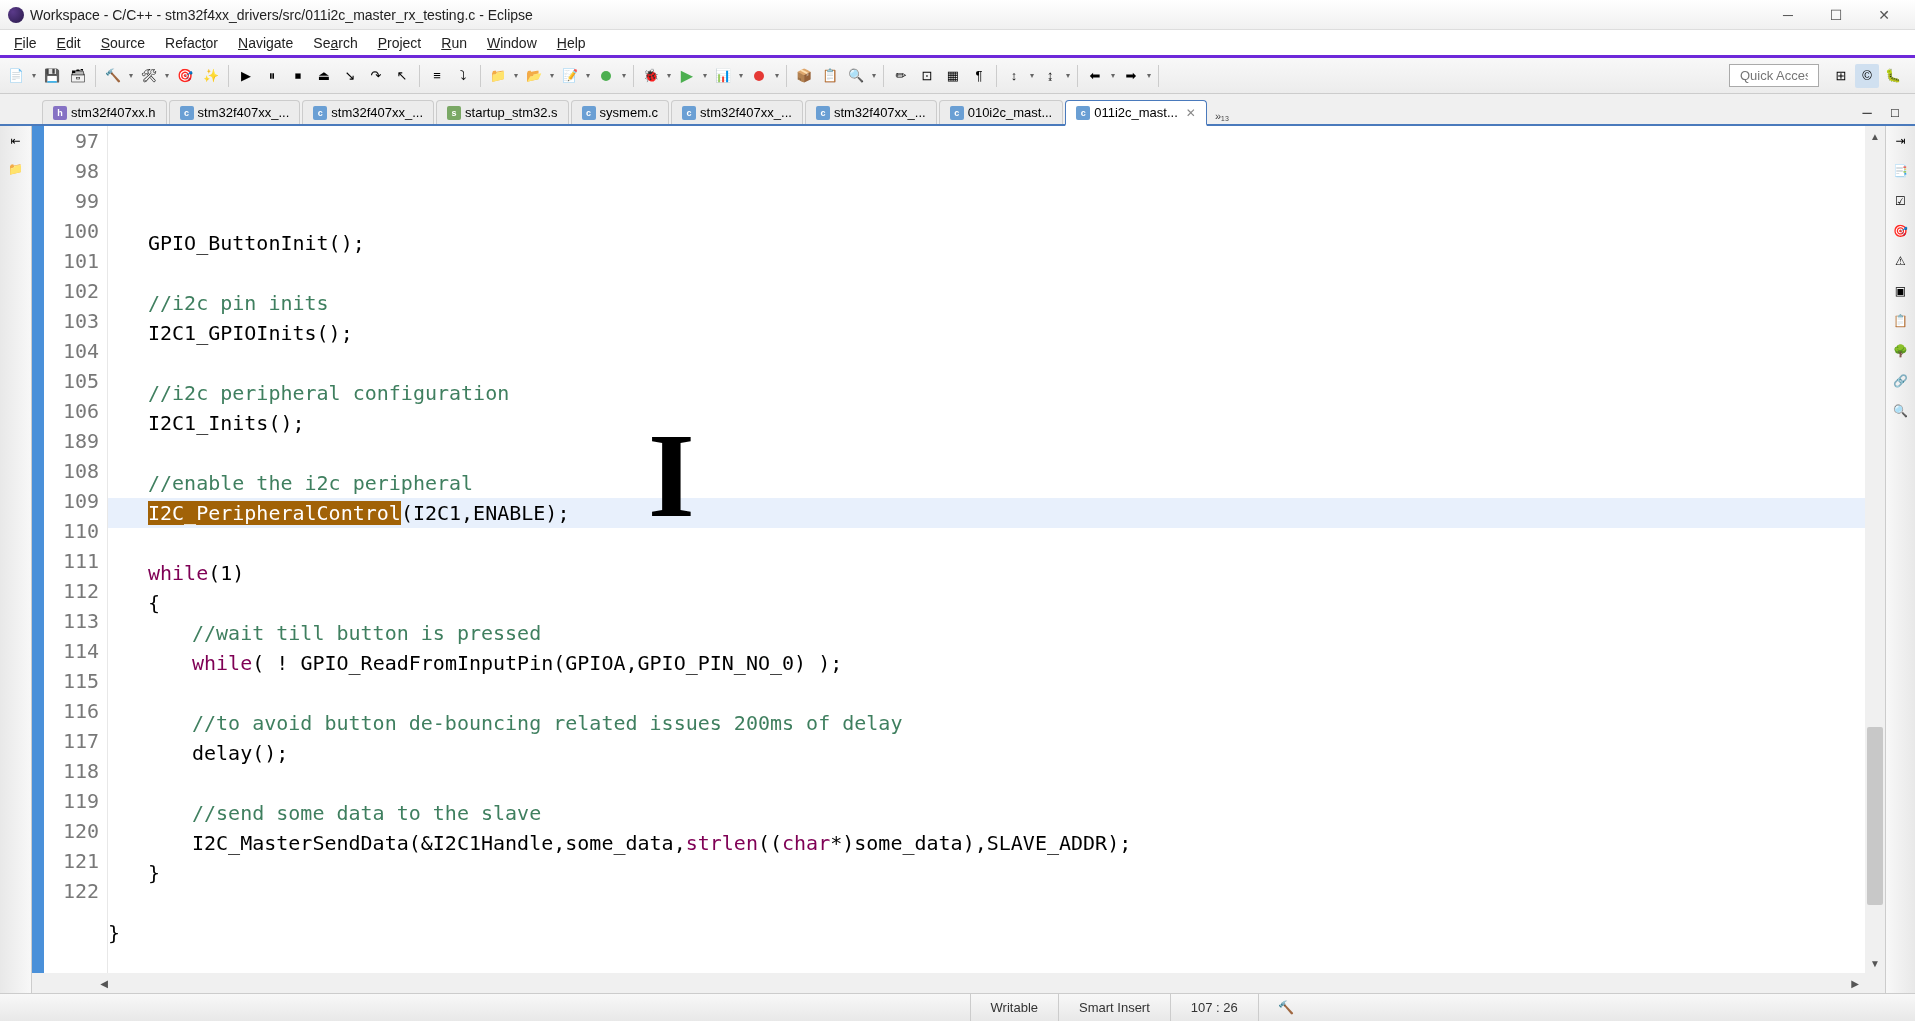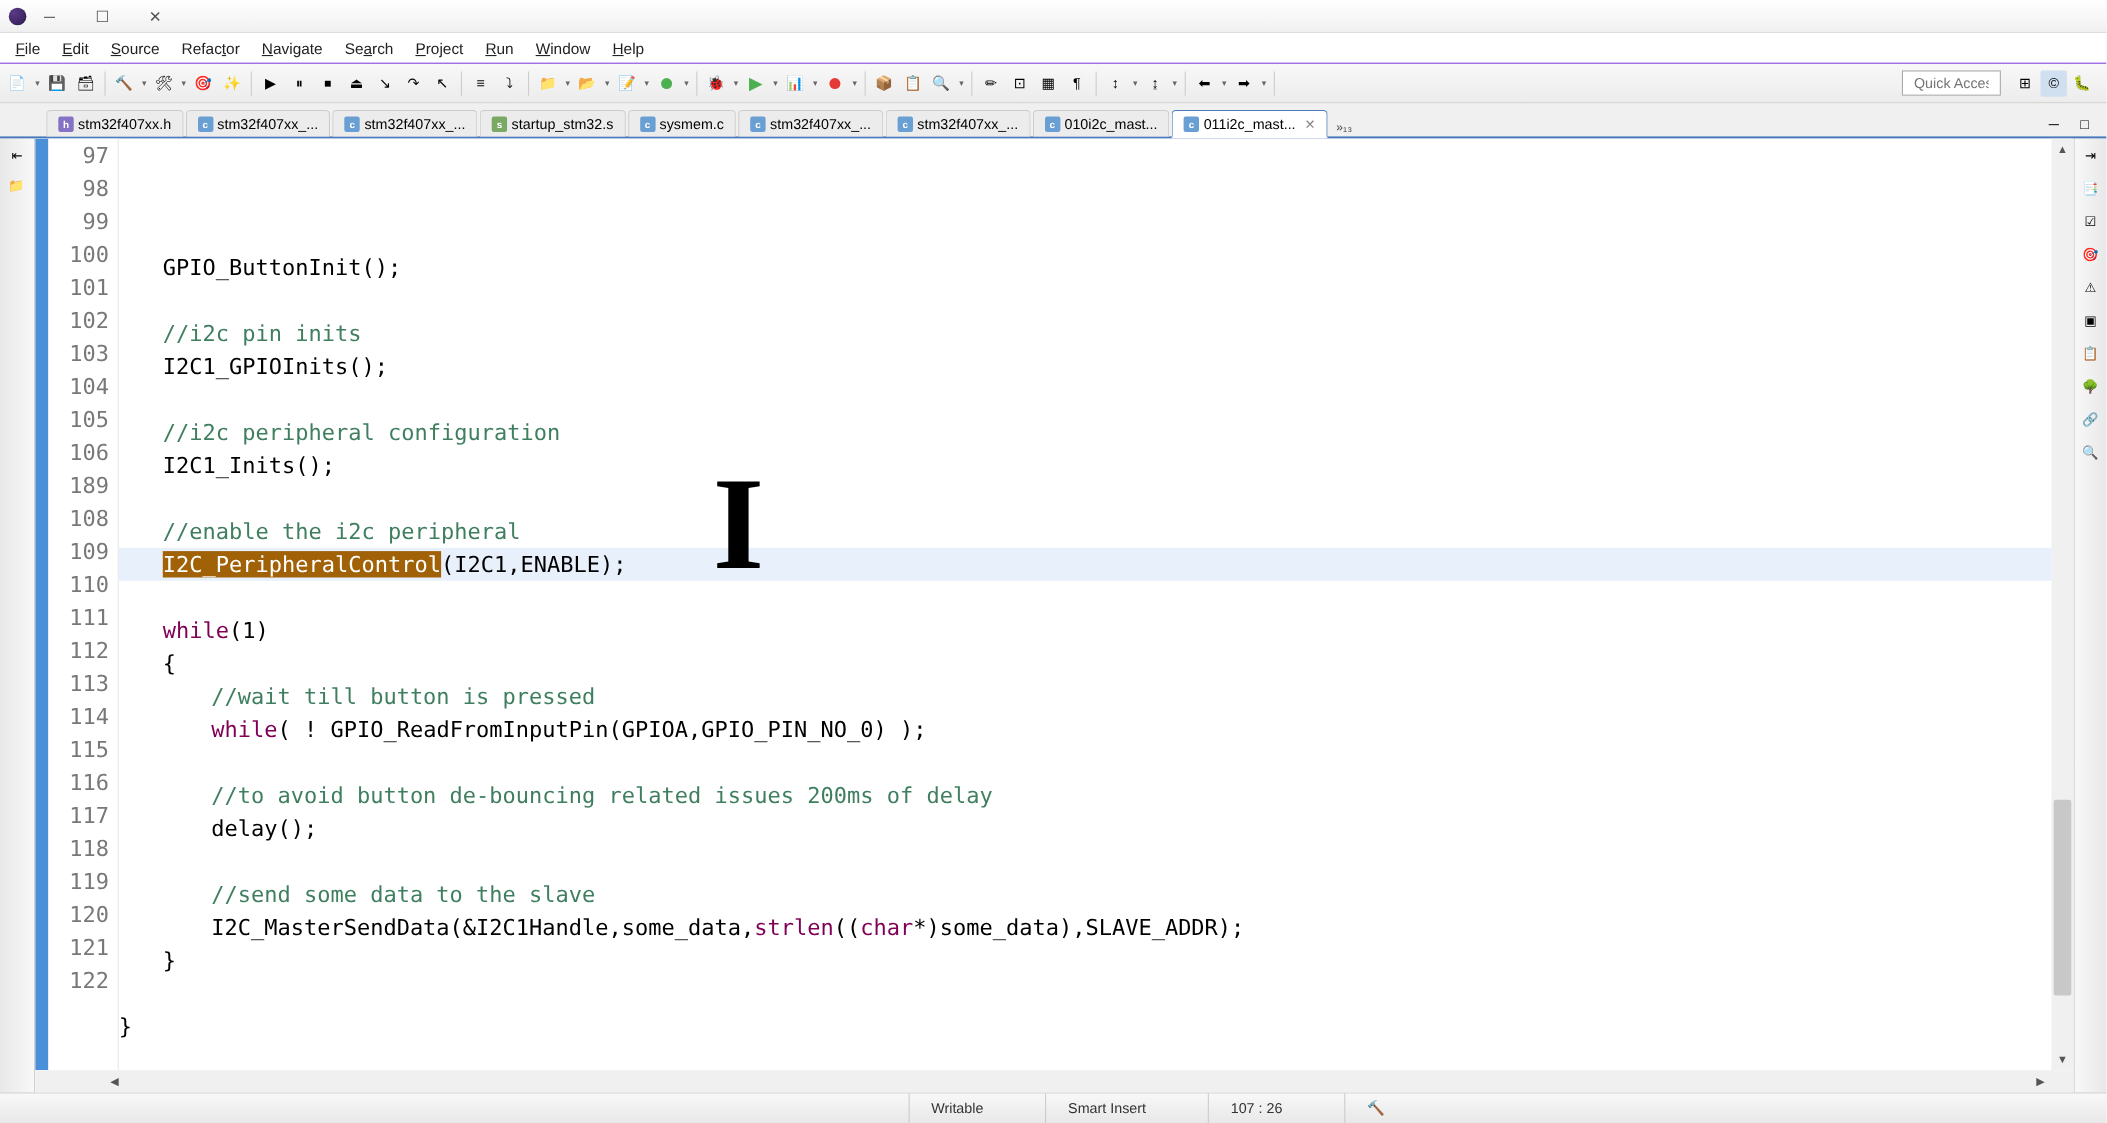--- a/index.html
+++ b/index.html
@@ -6,21 +6,21 @@
 body { font-family: "Segoe UI", Tahoma, sans-serif; font-size: 13px; background: #f0f0f0; overflow: hidden; width: 1915px; height: 1021px; position: relative; }
 
 
 .title-bar { height: 30px; background: linear-gradient(#fff, #f0f0f0); display: flex; align-items: center; padding: 0 8px; border-bottom: 1px solid #ddd; }
 .title-icon { width: 16px; height: 16px; background: radial-gradient(circle at 30% 30%, #5a3a8a, #2a1a4a); border-radius: 50%; margin-right: 6px; }
 .title-text { flex: 1; font-size: 14px; color: #222; }
 .win-controls { display: flex; gap: 18px; margin-right: 8px; }
 .win-btn { width: 30px; height: 20px; display: flex; align-items: center; justify-content: center; font-size: 14px; color: #555; cursor: pointer; }
 
 
-.menu-bar { height: 28px; background: #fff; display: flex; align-items: center; padding: 0 4px; border-bottom: 1px solid #6d28d9; }
+.menu-bar { height: 28px; background: #fff; display: flex; align-items: center; padding: 0 4px; border-bottom: 3px solid #6d28d9; }
 .menu-item { padding: 4px 10px; cursor: pointer; font-size: 14px; color: #222; }
 .menu-item .u { text-decoration: underline; }
 
 
 .toolbar { height: 36px; background: linear-gradient(#f8f8f8, #ececec); display: flex; align-items: center; padding: 0 4px; border-bottom: 1px solid #ccc; gap: 2px; }
 .tb-btn { width: 24px; height: 24px; display: flex; align-items: center; justify-content: center; cursor: pointer; border-radius: 2px; position: relative; }
 .tb-dd { width: 8px; text-align: center; color: #666; font-size: 8px; }
 .tb-sep { width: 1px; height: 22px; background: #ccc; margin: 0 3px; }
 .quick-access { margin-left: auto; border: 1px solid #aaa; padding: 3px 10px; background: #fff; font-size: 13px; color: #888; width: 90px; }
 .persp-btns { display: flex; gap: 2px; margin-left: 8px; margin-right: 6px; }
@@ -57,36 +57,37 @@
 .vscroll { width: 20px; background: #f0f0f0; display: flex; flex-direction: column; }
 .vscroll-btn { height: 20px; display: flex; align-items: center; justify-content: center; font-size: 10px; color: #555; cursor: pointer; }
 .vscroll-track { flex: 1; position: relative; }
 .vscroll-thumb { position: absolute; left: 2px; right: 2px; background: #c8c8c8; border-radius: 2px; }
 
 .hscroll { height: 20px; background: #f0f0f0; display: flex; }
 .hscroll-btn { width: 20px; display: flex; align-items: center; justify-content: center; font-size: 10px; color: #555; cursor: pointer; }
 .hscroll-track { flex: 1; }
 
 
-.status-bar { height: 28px; background: linear-gradient(#f8f8f8, #e8e8e8); border-top: 1px solid #ccc; display: flex; align-items: center; font-size: 13px; color: #333; gap: 36px; }
+.status-bar { height: 28px; background: linear-gradient(#f8f8f8, #e8e8e8); border-top: 1px solid #ccc; display: flex; align-items: center; font-size: 13px; color: #333; }
 .status-cell { padding: 0 20px; border-left: 1px solid #ccc; height: 100%; display: flex; align-items: center; }
 .status-spacer { flex: 1; }
 
 
 .ic-c { background:#6a9fd4; color:#fff; border-radius:2px; width:14px; height:14px; font-size:9px; display:inline-flex; align-items:center; justify-content:center; font-weight:bold; }
 .ic-h { background:#8672c4; color:#fff; border-radius:2px; width:14px; height:14px; font-size:9px; display:inline-flex; align-items:center; justify-content:center; font-weight:bold; }
 .ic-s { background:#7aa865; color:#fff; border-radius:2px; width:14px; height:14px; font-size:9px; display:inline-flex; align-items:center; justify-content:center; font-weight:bold; }
 .dot-green { width:10px; height:10px; background:#4caf50; border-radius:50%; display:inline-block; }
 .dot-red { width:10px; height:10px; background:#e53935; border-radius:50%; display:inline-block; }
 </style>
 </head>
 <body>
 
 <div class="title-bar">
   <div class="title-icon"></div>
+  <div class="title-text">Workspace - C/C++ - stm32f4xx_drivers/src/011i2c_master_rx_testing.c - Eclipse</div>
   <div class="win-controls">
     <div class="win-btn">─</div>
     <div class="win-btn">☐</div>
     <div class="win-btn">✕</div>
   </div>
 </div>
 
 <div class="menu-bar">
   <div class="menu-item"><span class="u">F</span><span>ile</span></div>
   <div class="menu-item"><span class="u">E</span>dit</div>

